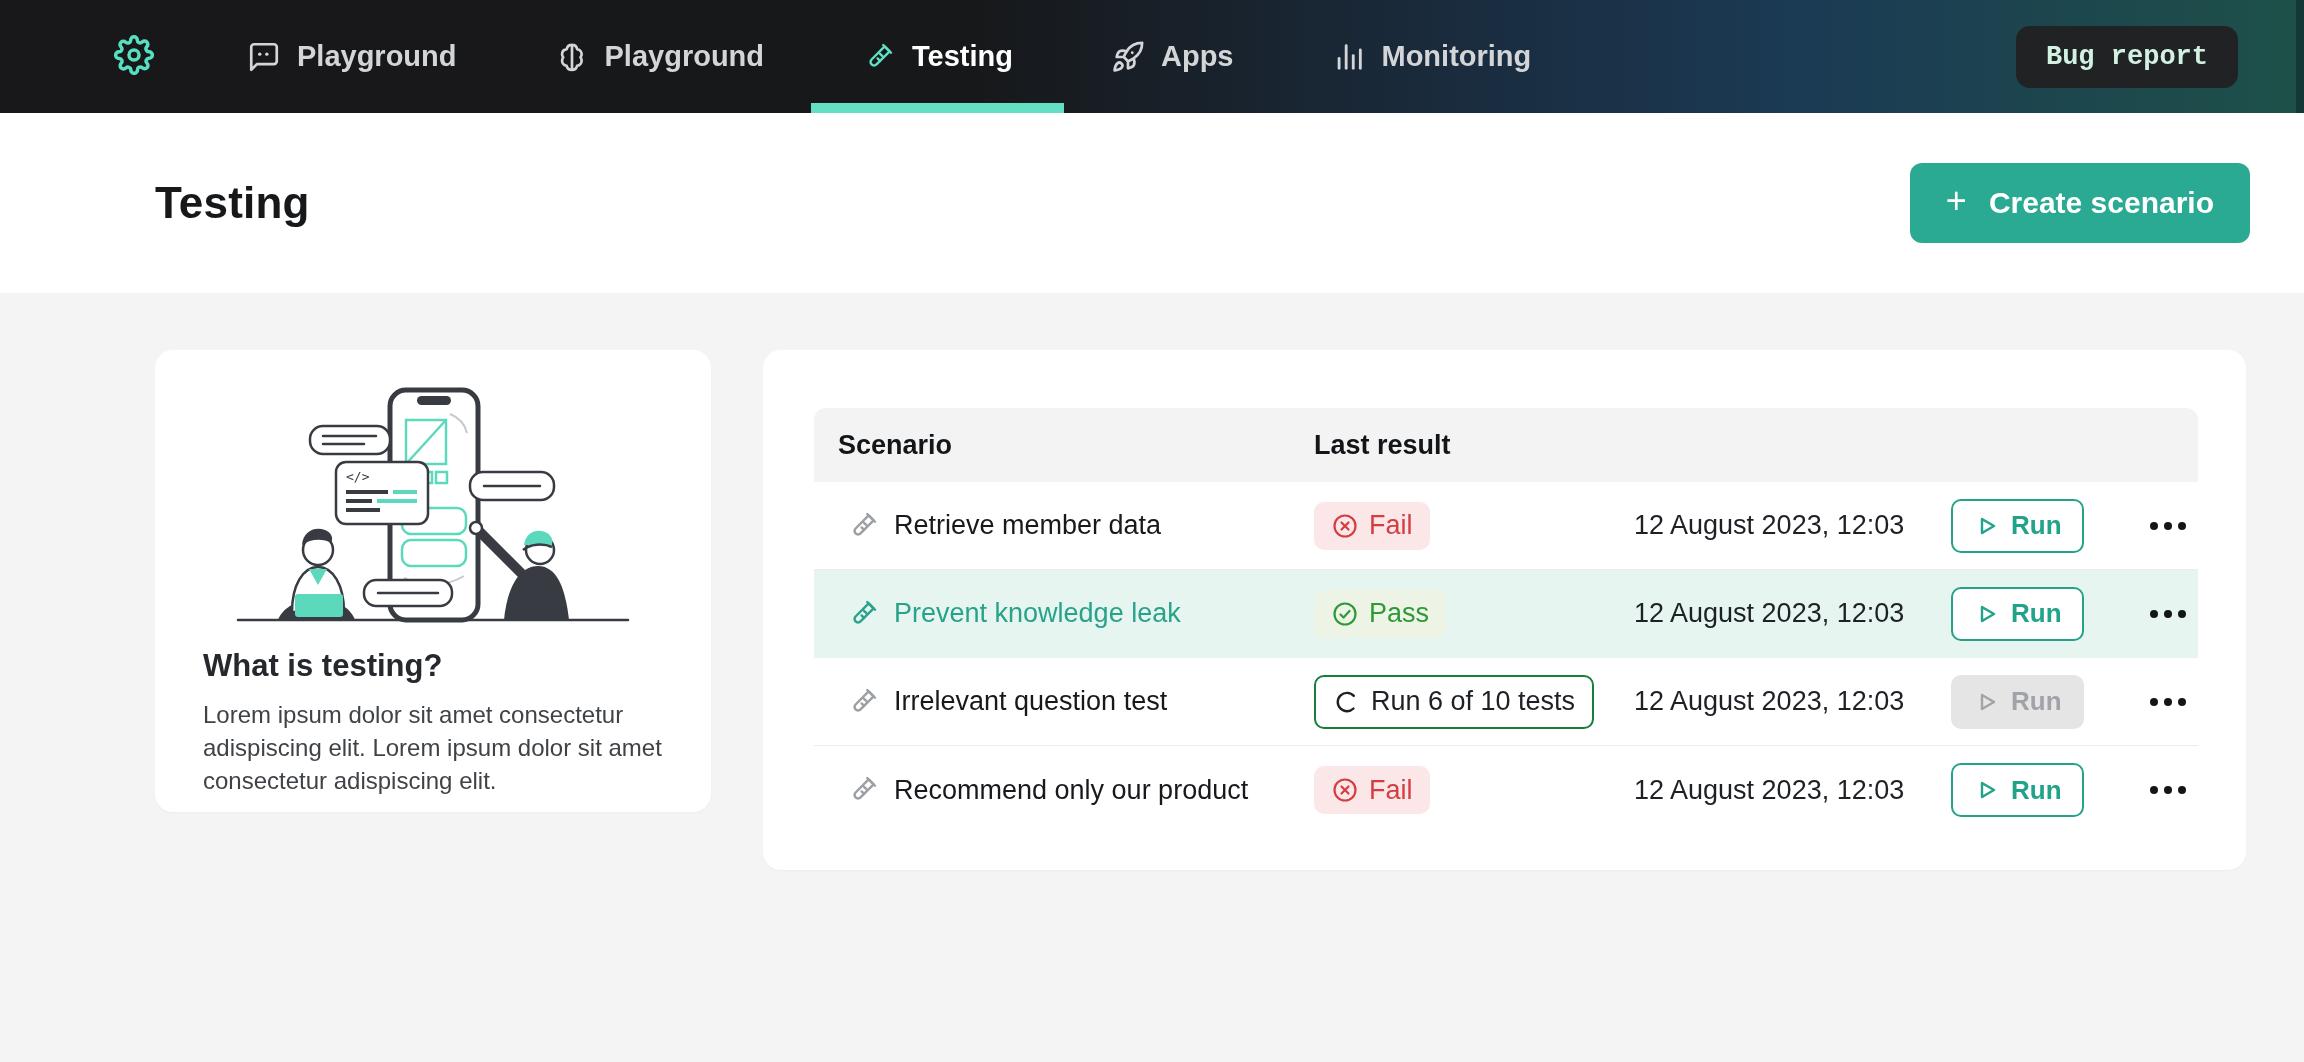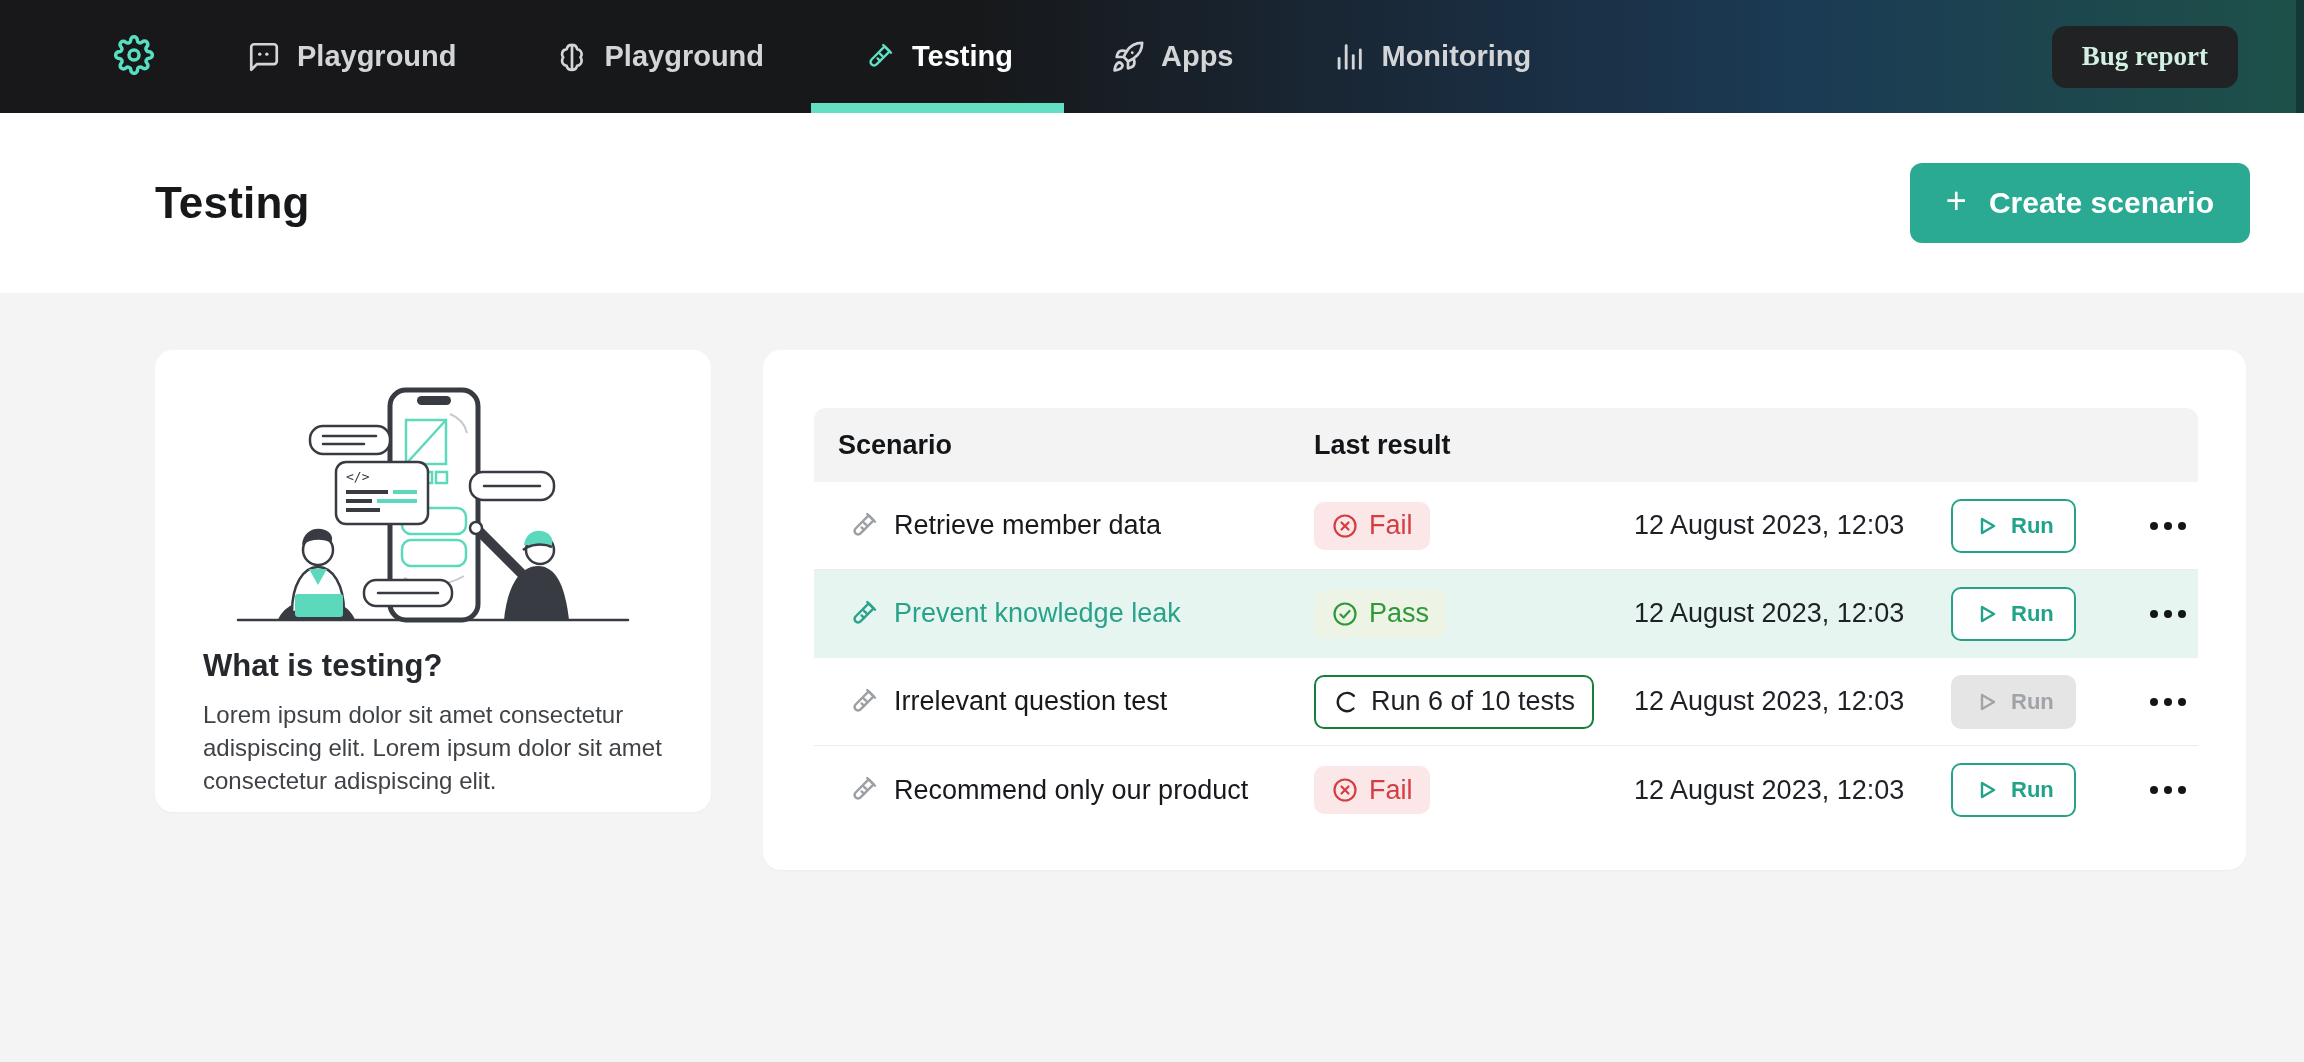--- a/index.html
+++ b/index.html
@@ -22,21 +22,21 @@
     color:#d4d5d7; font-size:29px; font-weight:600; cursor:pointer; white-space:nowrap;
   }
   .nav-item.active { color:#ffffff; }
   .nav-item.active::after {
     content:""; position:absolute; left:-51px; right:-51px; bottom:0; height:10px; background:#63e0c3;
   }
   .nav-item svg { display:block; }
   .bug-report {
     margin-left:auto; margin-right:66px; height:62px; padding:0 30px; border:none; border-radius:14px;
     background:#202224; color:#d3f1e3; font-size:27px; font-weight:600; cursor:pointer;
-    font-family:Liberation Serif, serif;
+    font-family:Liberation Mono, monospace;
   }
   .nav-scrollbar { position:absolute; right:0; top:0; width:8px; height:113px; background:rgba(0,0,0,0.30); }
 
   
   .page-header {
     height:180px; background:#ffffff; display:flex; align-items:center;
     padding:0 54px 0 155px;
   }
   .page-title { font-size:44px; font-weight:700; color:#16181a; letter-spacing:0.2px; }
   .create-btn {
@@ -83,21 +83,21 @@
   .badge svg { display:block; }
   .badge.fail { background:#fbe7e7; color:#d43d42; }
   .badge.pass { background:#edf4e6; color:#2f9939; }
   .badge.running { background:#ffffff; color:#1d2025; border:2px solid #15803d; height:54px; font-weight:400; }
 
   .cell-date { font-size:27px; color:#1d2025; }
 
   .run-btn {
     display:inline-flex; align-items:center; gap:12px; height:54px; padding:0 20px;
     border:2px solid #26a28a; border-radius:10px; background:#ffffff; color:#21a38a;
-    font-size:22px; font-weight:600; cursor:pointer; font-family:inherit;
+    font-size:26px; font-weight:600; cursor:pointer; font-family:inherit;
   }
   .run-btn.disabled { background:#e5e5e6; color:#a0a3a7; border-color:#e5e5e6; cursor:default; }
 
   .dots-btn { background:none; border:none; display:flex; gap:6px; align-items:center; cursor:pointer; padding:10px 6px; justify-self:center; }
   .dots-btn i { width:8px; height:8px; border-radius:50%; background:#131619; display:block; }
 </style>
 </head>
 <body>
 
 <div class="page">

